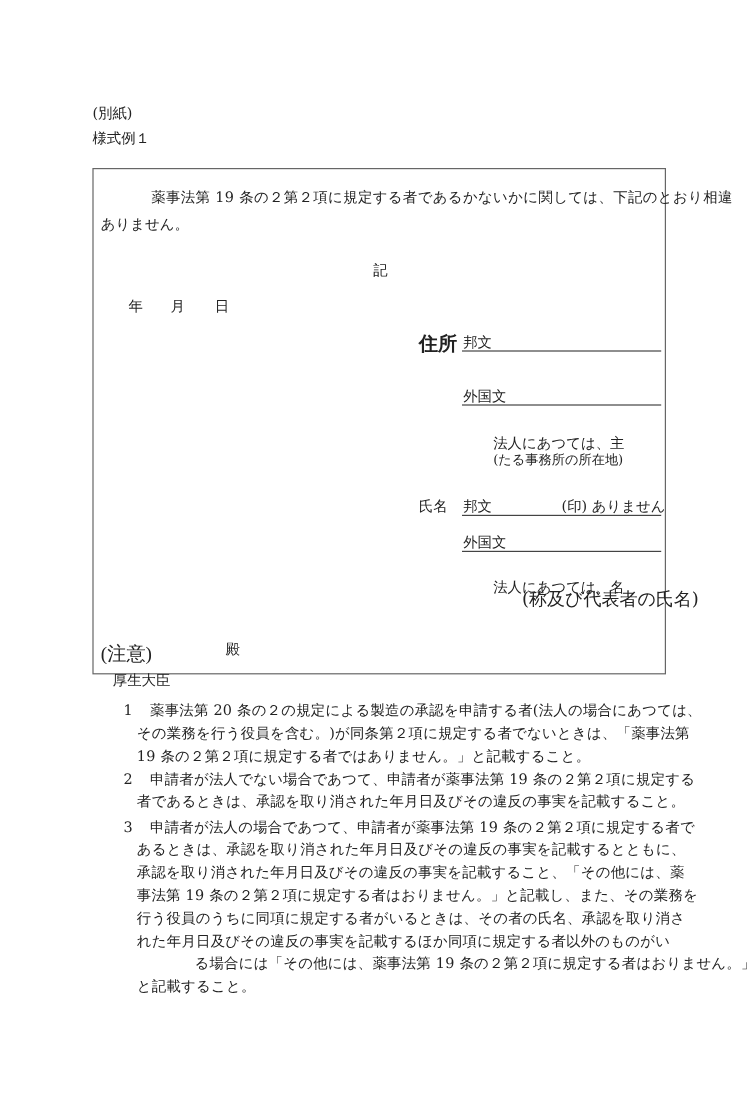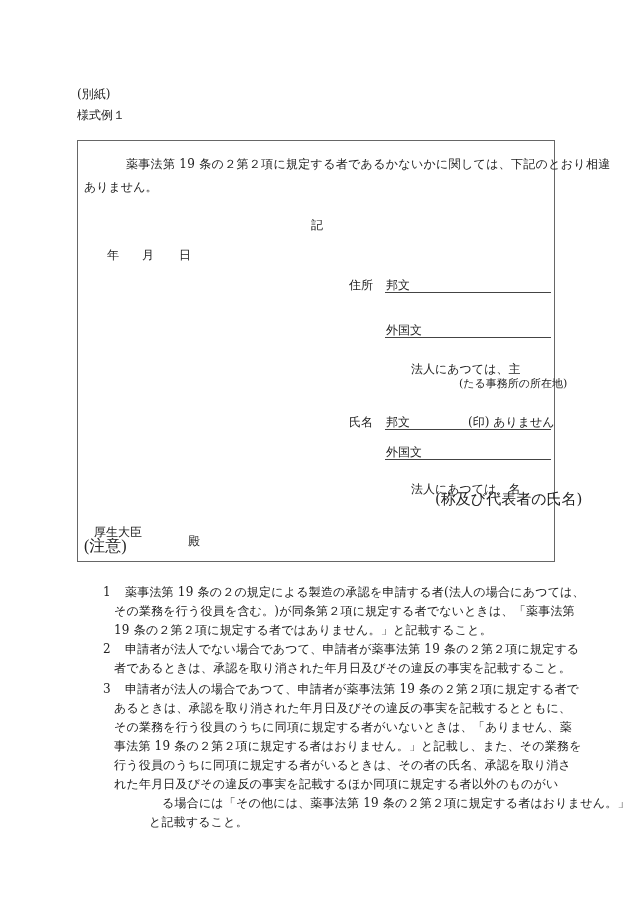--- a/index.html
+++ b/index.html
@@ -27,56 +27,56 @@
 
 <div class="abs" style="left:94px;top:158px;font-size:12px;letter-spacing:0.3px;margin-left:32px;">薬事法第 19 条の２第２項に規定する者であるかないかに関しては、下記のとおり相違</div>
 <div class="abs" style="left:84px;top:181px;font-size:12px;">ありません。</div>
 
 <div class="abs" style="left:311px;top:219px;font-size:12px;">記</div>
 
 <div class="abs" style="left:107px;top:249px;font-size:12px;">年</div>
 <div class="abs" style="left:142px;top:249px;font-size:12px;">月</div>
 <div class="abs" style="left:179px;top:249px;font-size:12px;">日</div>
 
-<div class="abs" style="left:349px;top:279px;font-size:12px;">住所</div>
+<div class="abs" style="left:349px;top:279px;font-size:16px;font-weight:bold;">住所</div>
 <div class="abs" style="left:386px;top:279px;font-size:12px;">邦文</div>
 <div class="uline" style="left:385px;top:292px;width:166px;"></div>
 
 <div class="abs" style="left:386px;top:324px;font-size:12px;">外国文</div>
 <div class="uline" style="left:385px;top:337px;width:166px;"></div>
 
 <div class="abs" style="left:411px;top:363px;font-size:12px;">法人にあつては、主</div>
-<div class="abs" style="left:411px;top:378px;font-size:11px;margin-left:48px;">(たる事務所の所在地)</div>
+<div class="abs" style="left:411px;top:378px;font-size:11px;">(たる事務所の所在地)</div>
 
 <div class="abs" style="left:349px;top:416px;font-size:12px;">氏名</div>
 <div class="abs" style="left:386px;top:416px;font-size:12px;">邦文</div>
 <div class="abs" style="left:468px;top:416px;font-size:12px;">(印) ありません</div>
 <div class="uline" style="left:385px;top:429px;width:166px;"></div>
 
 <div class="abs" style="left:386px;top:446px;font-size:12px;">外国文</div>
 <div class="uline" style="left:385px;top:459px;width:166px;"></div>
 
 <div class="abs" style="left:411px;top:483px;font-size:12px;text-align:right;">法人にあつては、名</div>
 <div class="abs" style="left:411px;top:492px;font-size:15px;margin-left:24px;">(称及び代表者の氏名)</div>
 
-<div class="abs" style="left:94px;top:526px;font-size:12px;">厚生大臣</div>
+<div class="abs" style="left:94px;top:561px;font-size:12px;">厚生大臣</div>
 <div class="abs" style="left:188px;top:535px;font-size:12px;">殿</div>
 
 <div class="abs" style="left:84px;top:538px;font-size:16px;font-family:Liberation Serif, serif;">(注意)</div>
 
 <div class="note-num abs" style="top:586px;">1</div>
-<div class="note-line abs" style="left:125px;top:586px;">薬事法第 19 条の２の規定による製造の承認を申請する者(法人の場合にあつては、</div>
+<div class="note-line abs" style="left:125px;top:586px;">薬事法第 20 条の２の規定による製造の承認を申請する者(法人の場合にあつては、</div>
 <div class="note-line abs" style="top:605px;">その業務を行う役員を含む。)が同条第２項に規定する者でないときは、「薬事法第</div>
 <div class="note-line abs" style="top:624px;">19 条の２第２項に規定する者ではありません。」と記載すること。</div>
 
 <div class="note-num abs" style="top:643px;">2</div>
 <div class="note-line abs" style="left:125px;top:643px;">申請者が法人でない場合であつて、申請者が薬事法第 19 条の２第２項に規定する</div>
 <div class="note-line abs" style="top:662px;">者であるときは、承認を取り消された年月日及びその違反の事実を記載すること。</div>
 
 <div class="note-num abs" style="top:683px;">3</div>
 <div class="note-line abs" style="left:125px;top:683px;">申請者が法人の場合であつて、申請者が薬事法第 19 条の２第２項に規定する者で</div>
 <div class="note-line abs" style="top:702px;">あるときは、承認を取り消された年月日及びその違反の事実を記載するとともに、</div>
-<div class="note-line abs" style="top:721px;">その業務を行う役員のうちに同項に規定する者がいないときは、「ありません、薬</div>
+<div class="note-line abs" style="top:721px;">承認を取り消された年月日及びその違反の事実を記載すること、「その他には、薬</div>
 <div class="note-line abs" style="top:740px;">事法第 19 条の２第２項に規定する者はおりません。」と記載し、また、その業務を</div>
 <div class="note-line abs" style="top:759px;">行う役員のうちに同項に規定する者がいるときは、その者の氏名、承認を取り消さ</div>
 <div class="note-line abs" style="top:778px;">れた年月日及びその違反の事実を記載するほか同項に規定する者以外のものがい</div>
 <div class="note-line abs" style="top:797px;margin-left:48px;">る場合には「その他には、薬事法第 19 条の２第２項に規定する者はおりません。」</div>
-<div class="note-line abs" style="top:816px;margin-left:35px;">と記載すること。</div>
+<div class="note-line abs" style="top:816px;">と記載すること。</div>
 
 </body></html>

